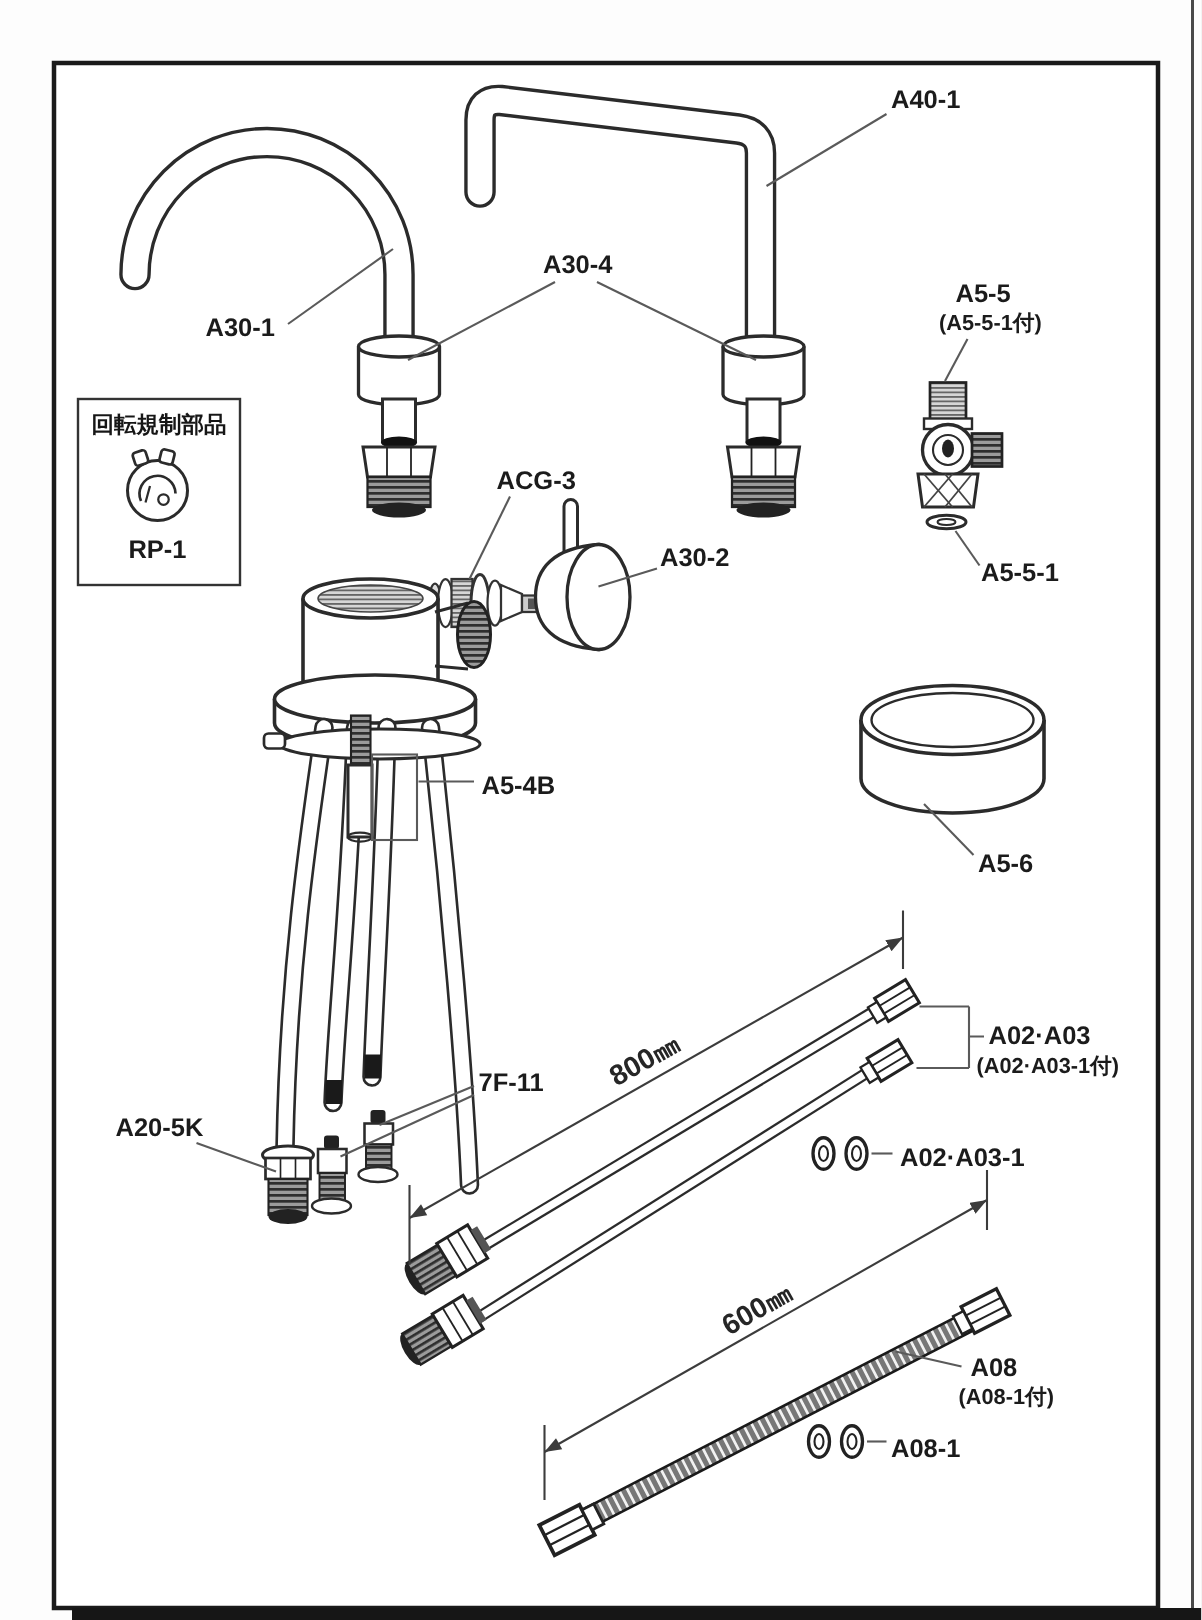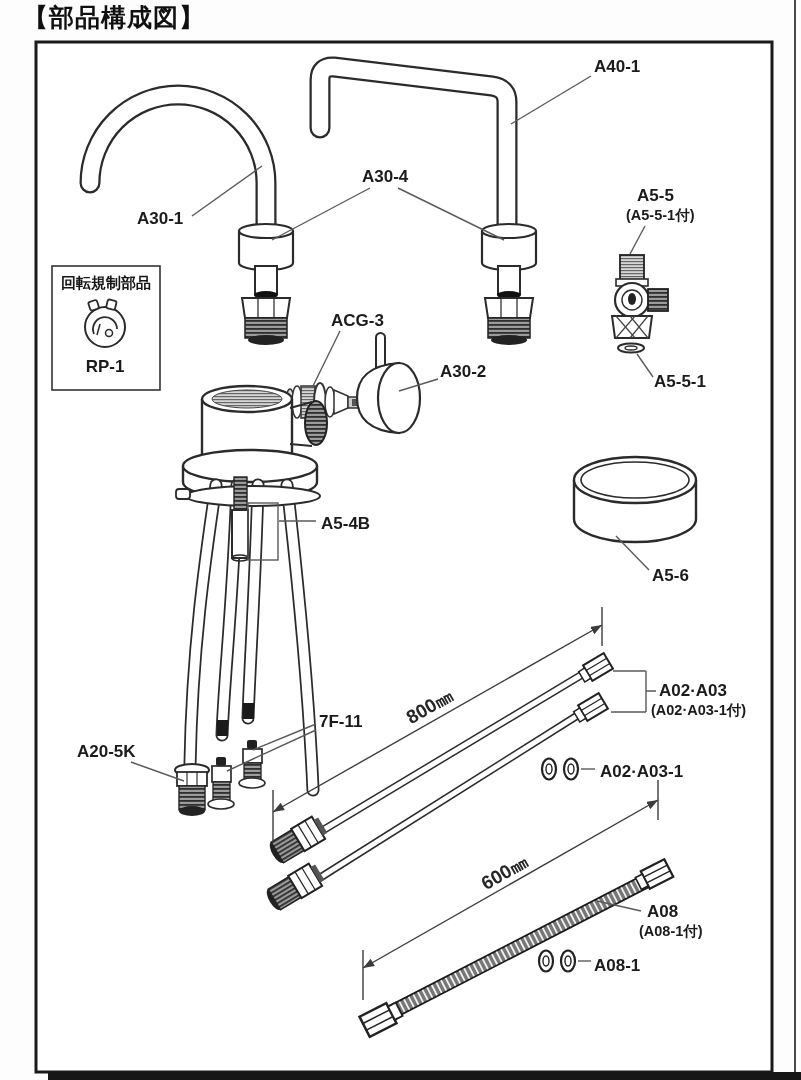--- a/index.html
+++ b/index.html
@@ -19,21 +19,20 @@
   .ldr{stroke:#5a5a5a;stroke-width:1.4;fill:none;}
   .dimln{stroke:#3c3c3c;stroke-width:1.4;fill:none;}
   .o{stroke:#2b2b2b;fill:none;}
   .w{stroke:#2b2b2b;fill:#fff;}
 </style>
 </head>
 <body>
 
 <div class="page">
 
-  <h1 class="title">【部品構成図】</h1>
 
   <svg class="art" width="801" height="1080" viewBox="0 0 801 1080">
 
     <defs>
       <pattern id="th" width="5" height="4" patternUnits="userSpaceOnUse">
         <rect width="5" height="4" fill="#9b9b9b"></rect>
           <rect width="5" height="1.8" fill="#2e2e2e"></rect>
       </pattern>
       <pattern id="thf" width="4" height="3" patternUnits="userSpaceOnUse">
         <rect width="4" height="3" fill="#d6d6d6"></rect>

